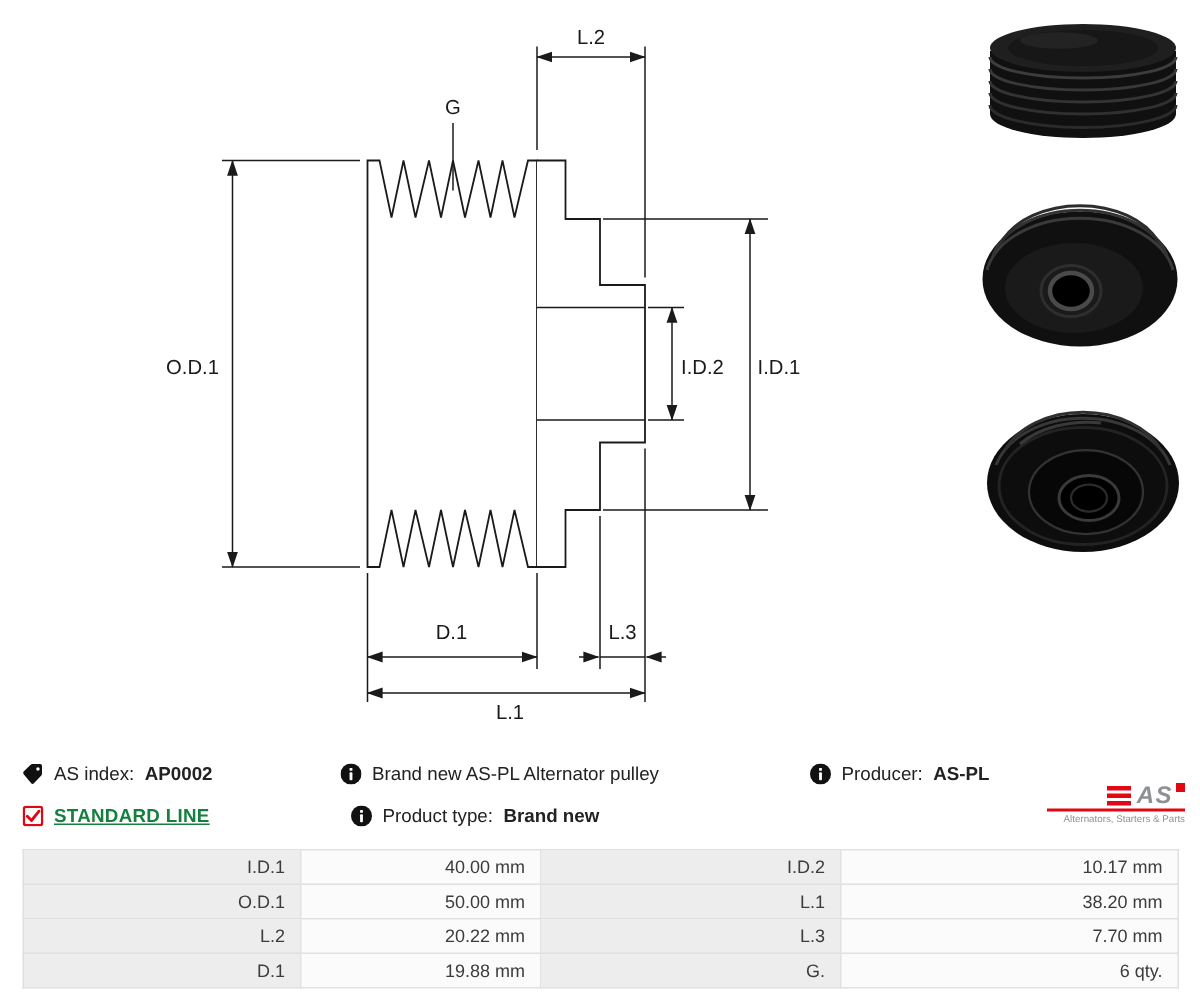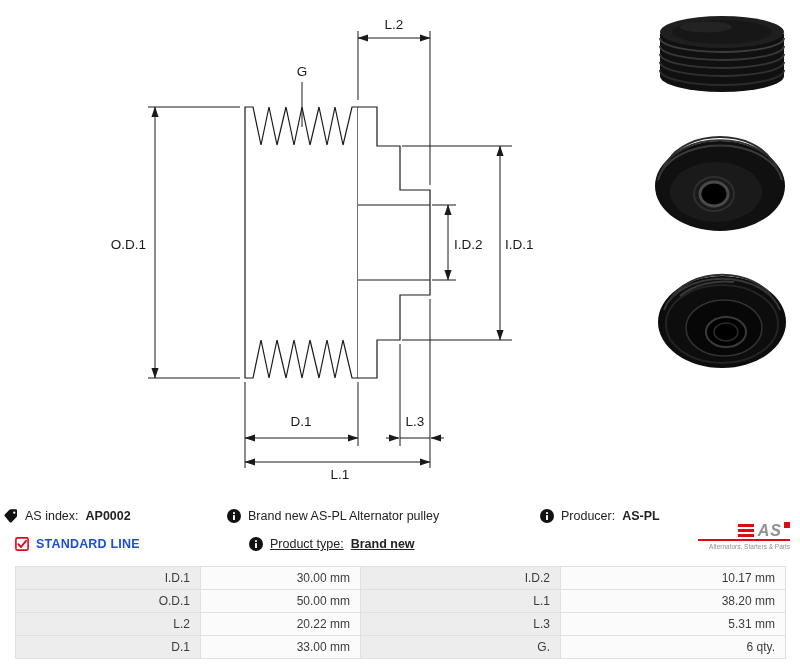--- a/index.html
+++ b/index.html
@@ -11,21 +11,21 @@
   #drawing .ln{stroke:#1a1a1a;stroke-width:1;fill:none;}
   #drawing .part{stroke:#1a1a1a;stroke-width:1.2;fill:#ffffff;}
 
   
   .photo{position:absolute;}
 
   
   .info-item{position:absolute;display:flex;align-items:center;gap:7px;font-size:12.5px;color:#222;white-space:nowrap;}
   .info-item .icon{width:14px;height:14px;flex:0 0 auto;}
   .b{font-weight:bold;}
-  .red{color:#1d4ed8;font-weight:bold;letter-spacing:.2px;}
+  .red{color:#15803d;font-weight:bold;letter-spacing:.2px;text-decoration:underline;}
 
   
   .aslogo{position:absolute;left:698px;top:522px;display:flex;flex-direction:column;align-items:flex-end;width:92px;}
   .aslogo-row{display:flex;align-items:center;gap:2px;}
   .aslogo-bars{display:flex;flex-direction:column;gap:2.5px;margin-right:2px;}
   .aslogo-bars i{display:block;width:16px;height:2.5px;background:#e30613;}
   .aslogo-as{font-style:italic;font-weight:bold;font-size:16px;line-height:1;color:#8e9093;letter-spacing:1px;}
   .aslogo-sq{width:6px;height:6px;background:#e30613;margin-bottom:11px;}
   .aslogo-rule{width:92px;height:2px;background:#e30613;margin-top:0px;}
   .aslogo-sub{font-size:6.5px;color:#8e9093;margin-top:2px;white-space:nowrap;}
@@ -129,21 +129,21 @@
     <ellipse cx="68" cy="50" rx="64" ry="46" fill="#0d0d0d"></ellipse>
     <path d="M10,38 A60,42 0 0 1 126,38" stroke="#383838" stroke-width="2" fill="none"></path>
     <path d="M16,28 A56,40 0 0 1 120,28" stroke="#303030" stroke-width="2" fill="none"></path>
     <ellipse cx="68" cy="52" rx="56" ry="39" fill="none" stroke="#232323" stroke-width="2"></ellipse>
     <ellipse cx="70" cy="56" rx="38" ry="28" fill="#070707" stroke="#333" stroke-width="1.5"></ellipse>
     <ellipse cx="72" cy="60" rx="20" ry="15" fill="#000" stroke="#3a3a3a" stroke-width="2"></ellipse>
     <ellipse cx="72" cy="60" rx="12" ry="9" fill="none" stroke="#2b2b2b" stroke-width="1.5"></ellipse>
     <path d="M26,24 A58,40 0 0 1 80,10" stroke="#454545" stroke-width="2" fill="none" opacity="0.8"></path>
   </svg>
 
-  <div class="info-item" style="left:4px;top:509px;">
+  <div class="info-item" style="left:15px;top:509px;">
     <svg class="icon" viewBox="0 0 14 14">
       <path d="M0.8,5.4 L5.4,0.8 Q5.9,0.35 6.5,0.35 L11.8,0.35 Q13,0.35 13,1.55 L13,6.9 Q13,7.5 12.55,7.95 L7.6,13.2 Q6.7,14 5.8,13.2 L0.8,7.2 Q0,6.3 0.8,5.4 Z" fill="#111"></path>
       <circle cx="10.3" cy="3.7" r="1.15" fill="#fff"></circle>
     </svg>
     <span>AS index:</span>
     <span class="b">AP0002</span>
   </div>
 
   <div class="info-item" style="left:15px;top:537px;">
     <svg class="icon" viewBox="0 0 14 14">
@@ -155,21 +155,21 @@
 
   <div class="info-item" style="left:227px;top:509px;">
     <svg class="icon" viewBox="0 0 14 14">
       <circle cx="7" cy="7" r="7" fill="#111"></circle>
       <rect x="6.05" y="3" width="1.9" height="1.9" rx="0.4" fill="#fff"></rect>
       <rect x="6.05" y="5.9" width="1.9" height="5.2" rx="0.6" fill="#fff"></rect>
     </svg>
     <span>Brand new AS-PL Alternator pulley</span>
   </div>
 
-  <div class="info-item" style="left:249px;top:537px;text-decoration:underline;">
+  <div class="info-item" style="left:234px;top:537px;">
     <svg class="icon" viewBox="0 0 14 14">
       <circle cx="7" cy="7" r="7" fill="#111"></circle>
       <rect x="6.05" y="3" width="1.9" height="1.9" rx="0.4" fill="#fff"></rect>
       <rect x="6.05" y="5.9" width="1.9" height="5.2" rx="0.6" fill="#fff"></rect>
     </svg>
     <span>Product type:</span>
     <span class="b">Brand new</span>
   </div>
 
   <div class="info-item" style="left:540px;top:509px;">
@@ -199,38 +199,38 @@
   <table class="specs">
     <colgroup>
         <col style="width:185px">
         <col style="width:160px">
         <col style="width:200px">
         <col style="width:225px">
       </colgroup>
     <tbody>
       <tr>
         <td class="lbl">I.D.1</td>
-        <td class="val">30.00 mm</td>
+        <td class="val">40.00 mm</td>
         <td class="lbl">I.D.2</td>
         <td class="val">10.17 mm</td>
       </tr>
       <tr>
         <td class="lbl">O.D.1</td>
         <td class="val">50.00 mm</td>
         <td class="lbl">L.1</td>
         <td class="val">38.20 mm</td>
       </tr>
       <tr>
         <td class="lbl">L.2</td>
         <td class="val">20.22 mm</td>
         <td class="lbl">L.3</td>
-        <td class="val">5.31 mm</td>
+        <td class="val">7.70 mm</td>
       </tr>
       <tr>
         <td class="lbl">D.1</td>
-        <td class="val">33.00 mm</td>
+        <td class="val">19.88 mm</td>
         <td class="lbl">G.</td>
         <td class="val">6 qty.</td>
       </tr>
     </tbody>
   </table>
 
 </div>
 
 </body></html>

